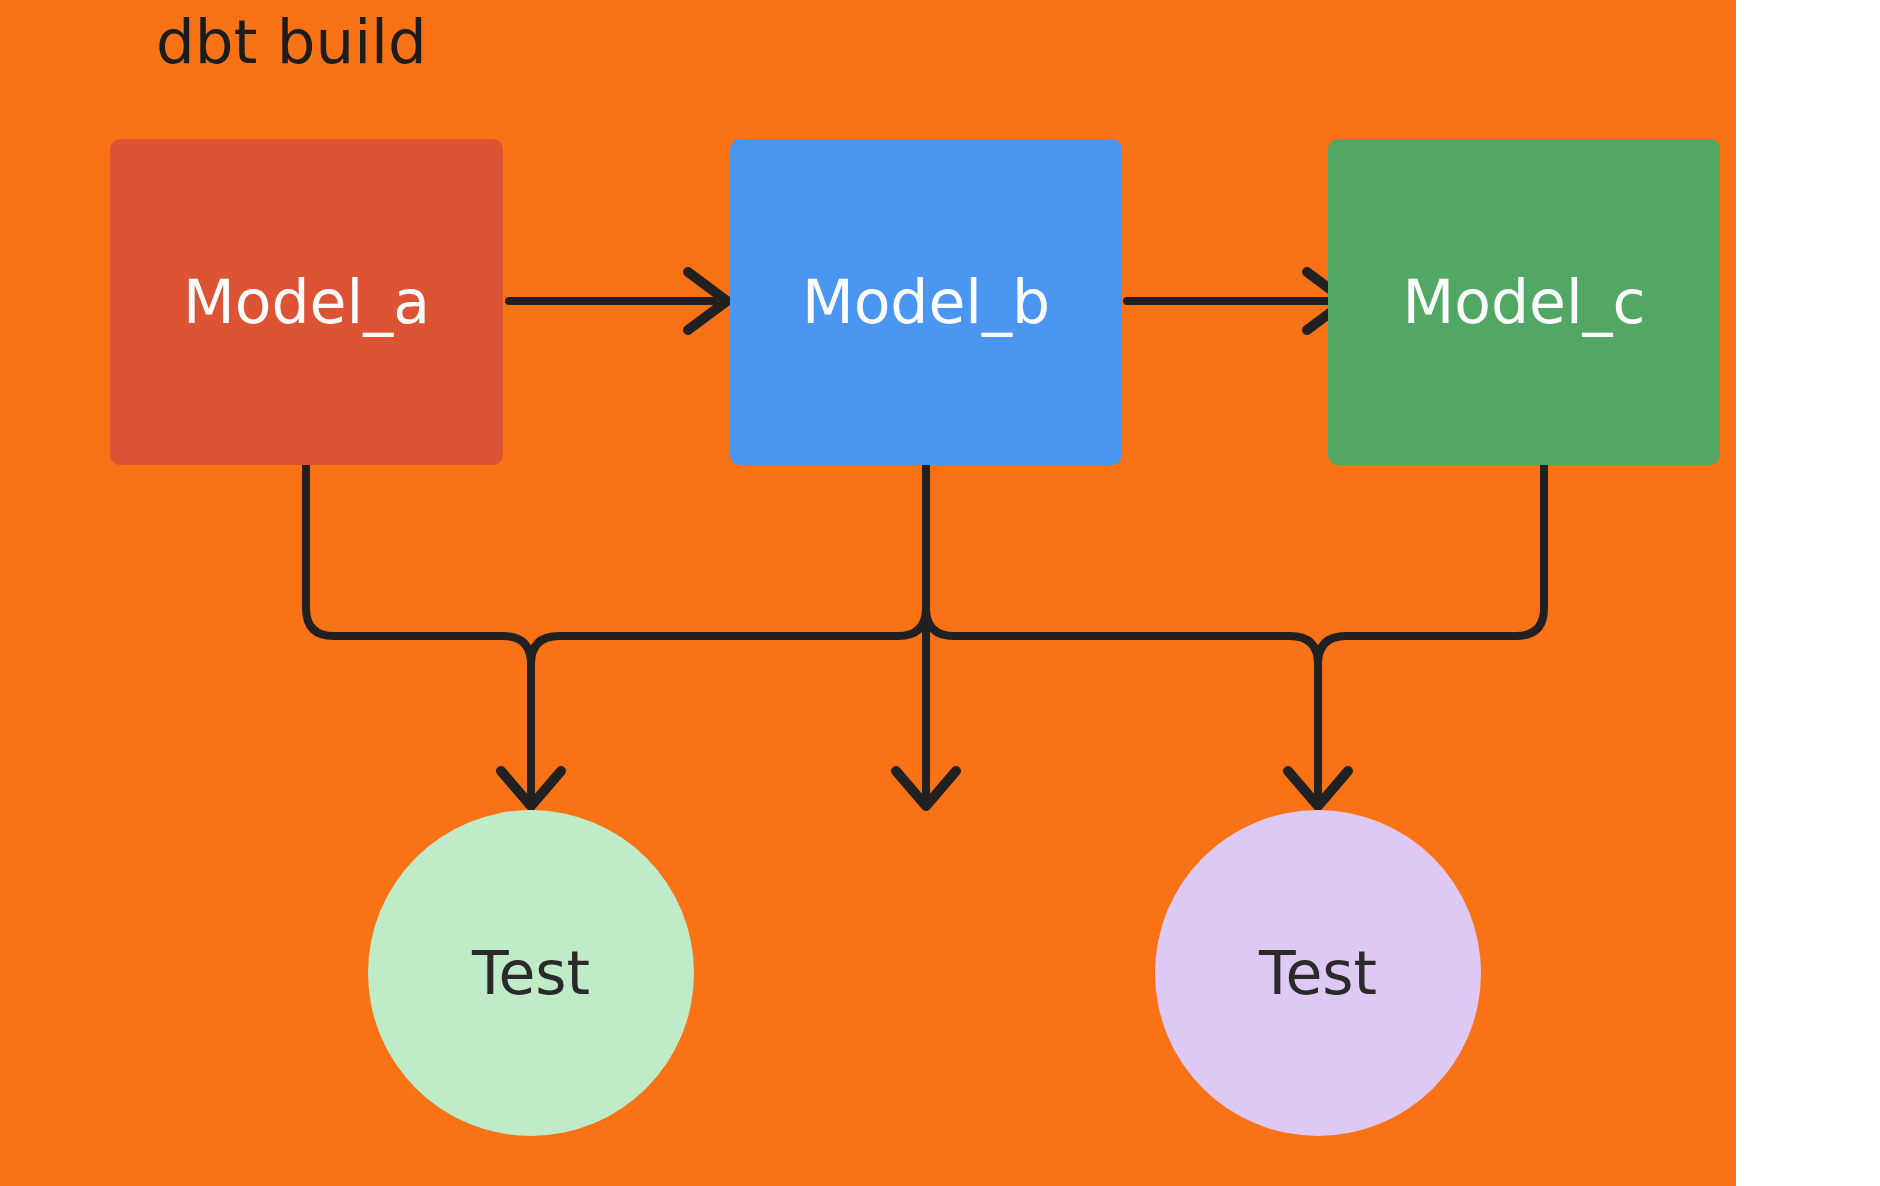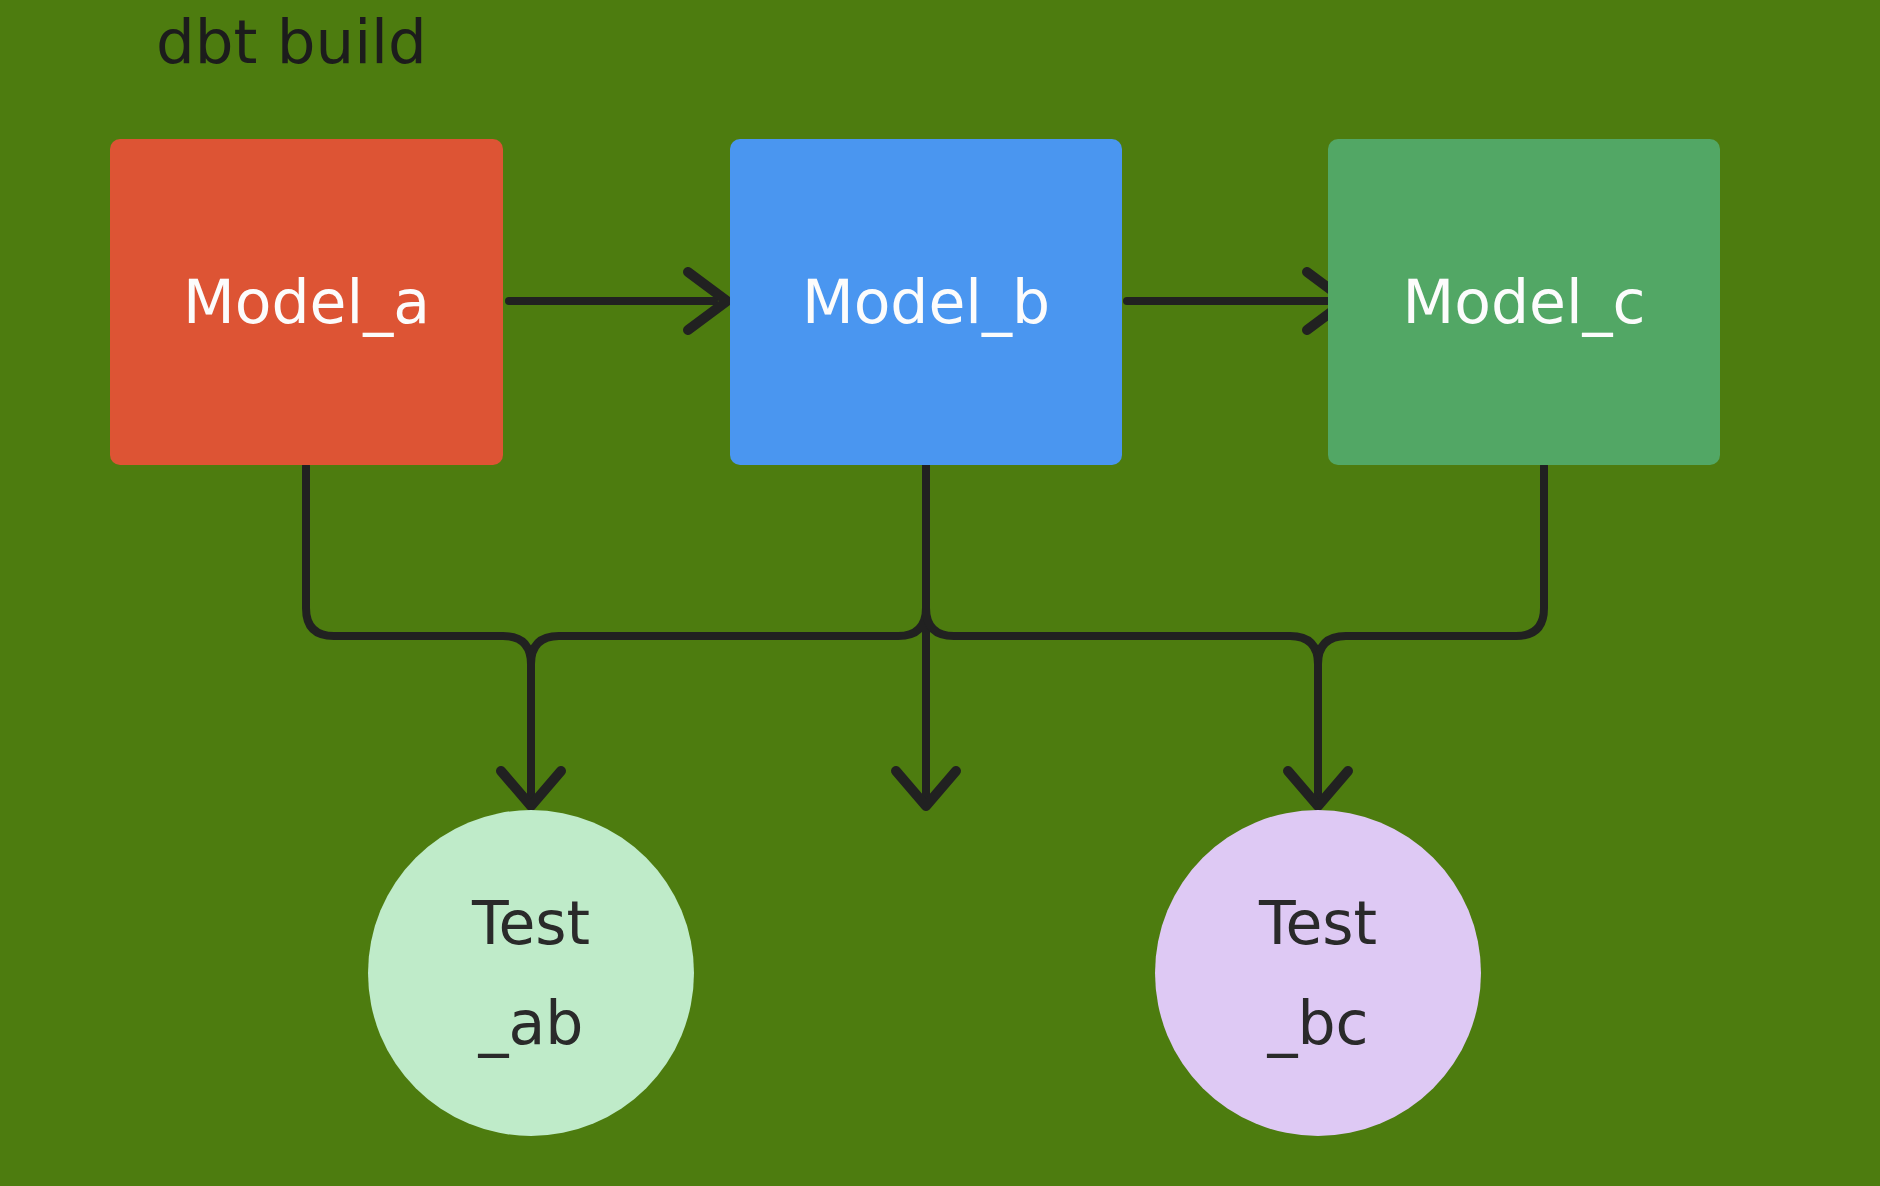--- a/index.html
+++ b/index.html
@@ -2,23 +2,23 @@
 <html><head>
 <meta charset="utf-8">
 <style>
   html, body {
     margin: 0;
     padding: 0;
     background: #ffffff;
   }
   .stage {
     position: relative;
-    width: 1880px;
+    width: 1736px;
     height: 1186px;
-    background: #4d7c0f;
+    background: #f97316;
     overflow: hidden;
     font-family: "DejaVu Sans", "Liberation Sans", sans-serif;
   }
   .diagram-title {
     position: absolute;
     left: 156px;
     top: 6px;
     font-size: 61px;
     font-weight: 500;
     color: #1c1c1c;
@@ -130,20 +130,18 @@
   </div>
   <div class="node model-box model-b">
     <span>Model_b</span>
   </div>
   <div class="node model-box model-c">
     <span>Model_c</span>
   </div>
 
   <div class="node test-circle test-ab">
     <span class="line">Test</span>
-    <span class="line">_ab</span>
   </div>
   <div class="node test-circle test-bc">
     <span class="line">Test</span>
-    <span class="line">_bc</span>
   </div>
 
 </div>
 
 </body></html>

